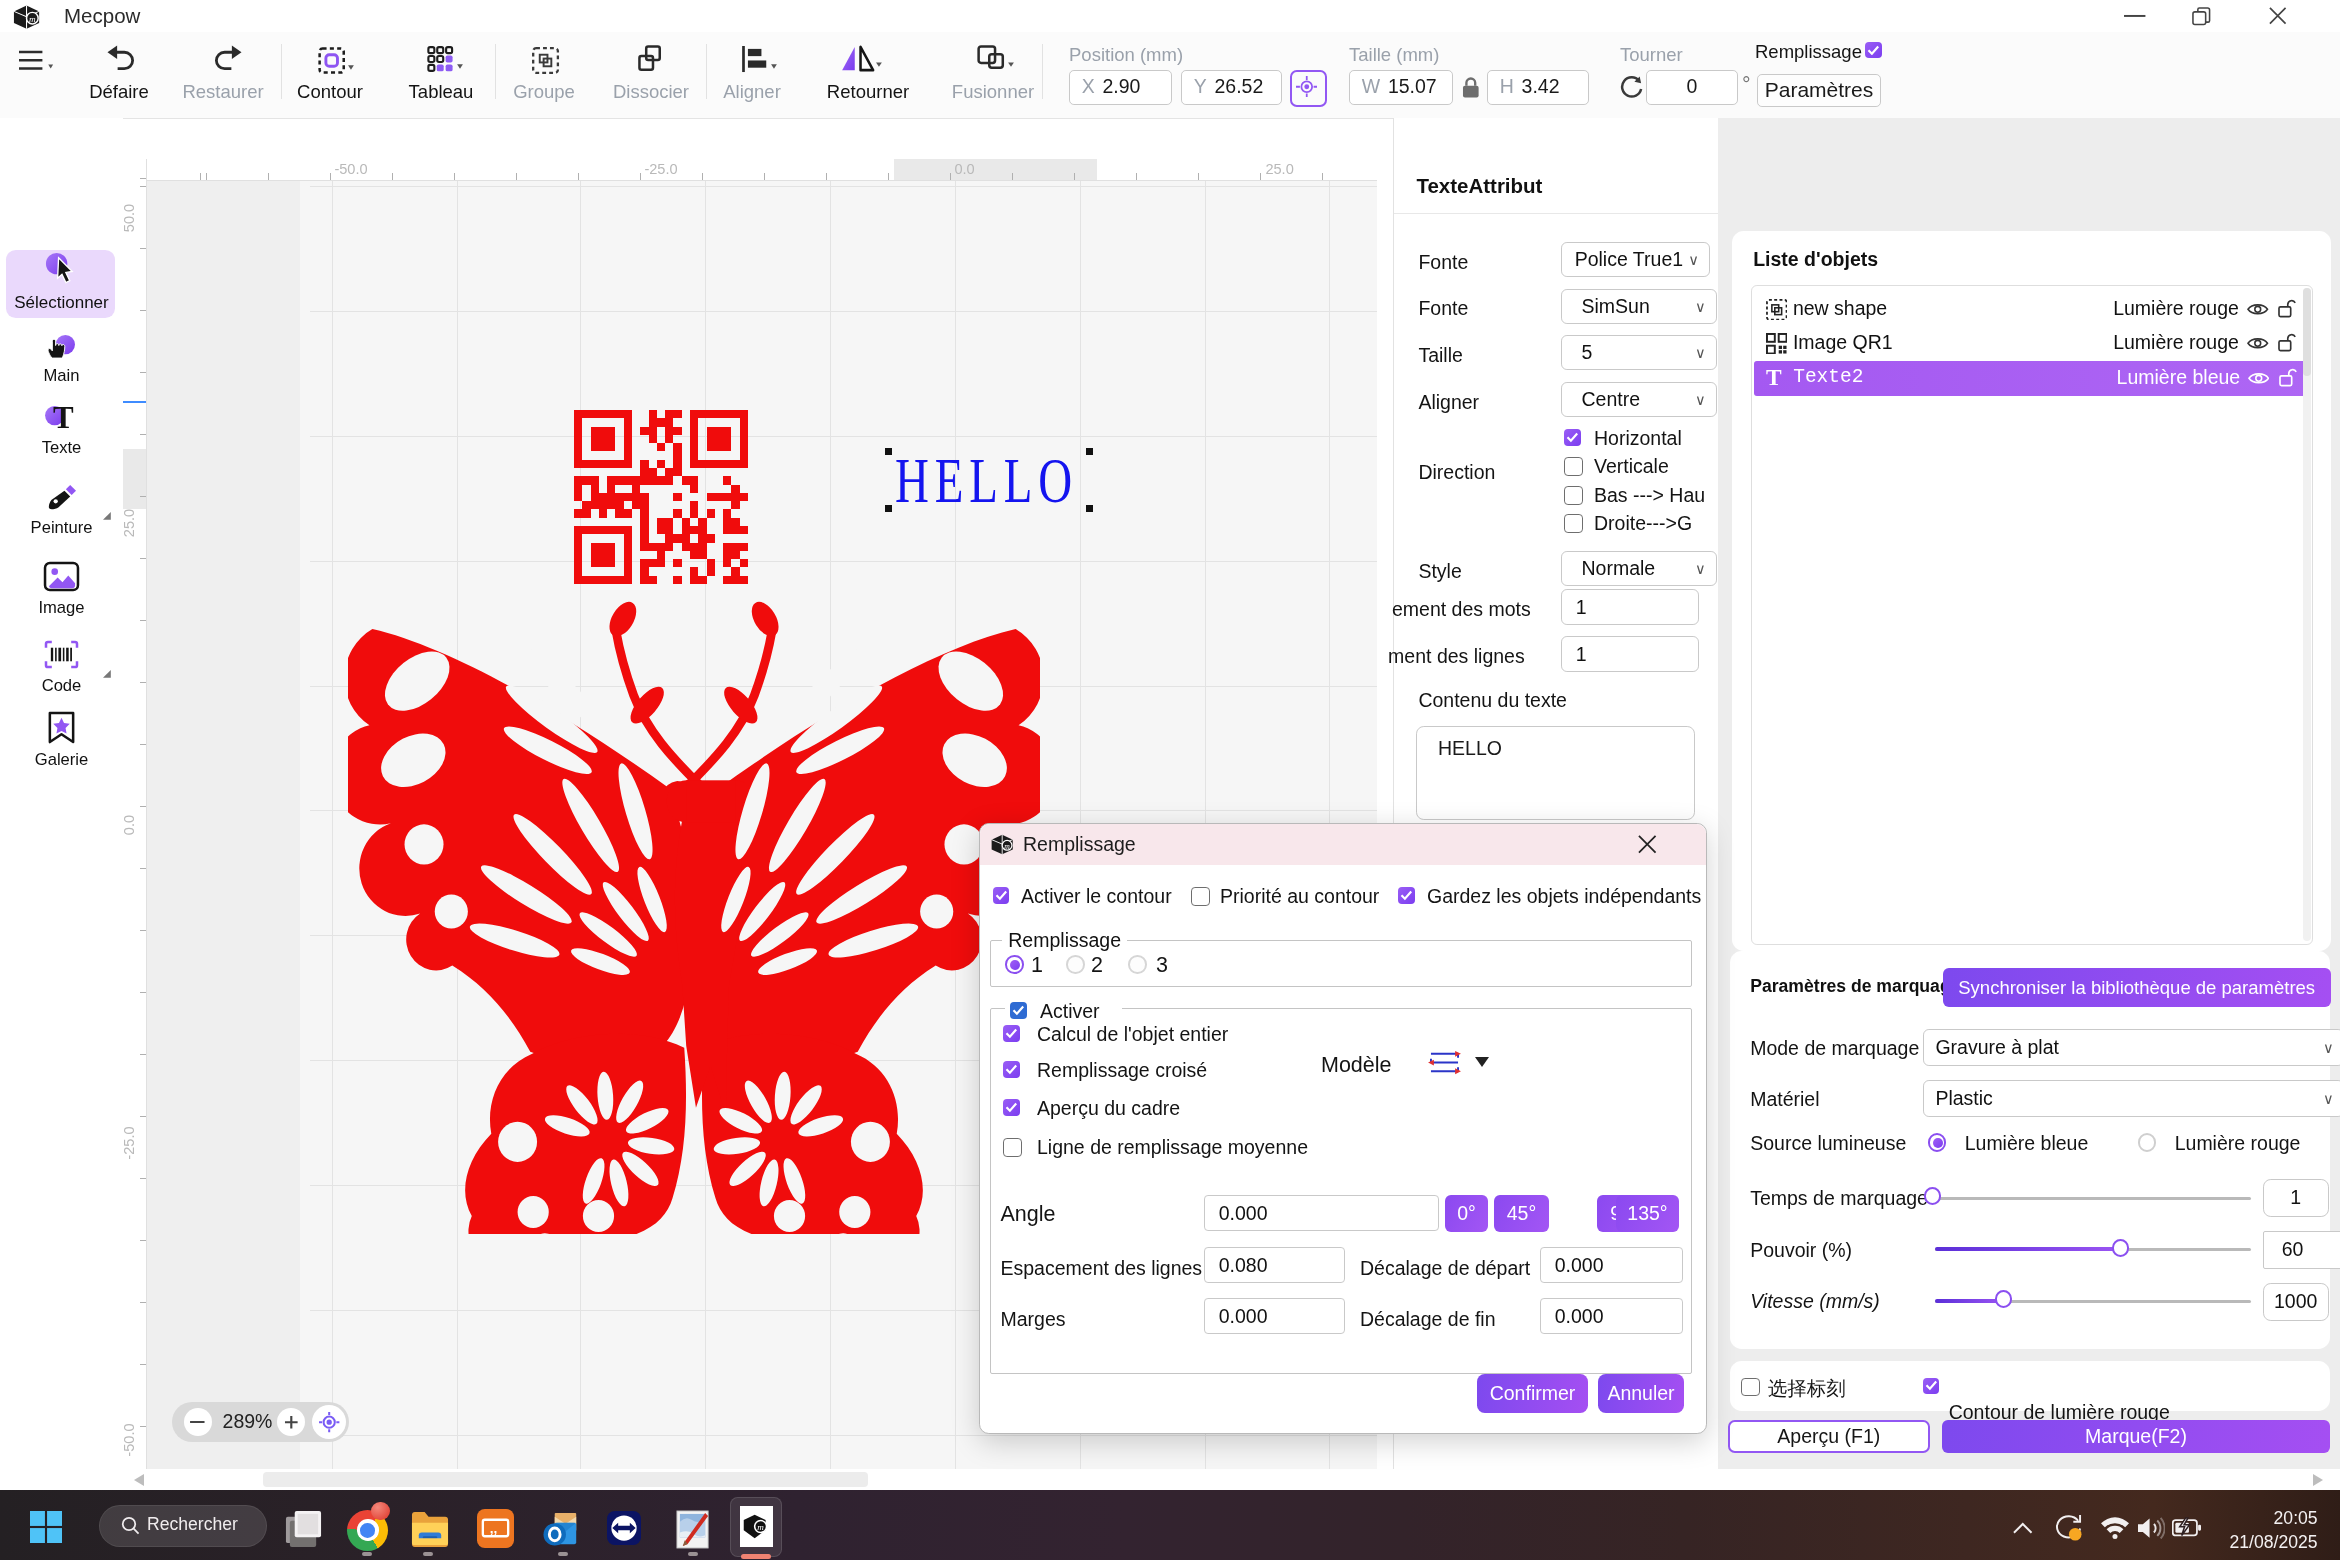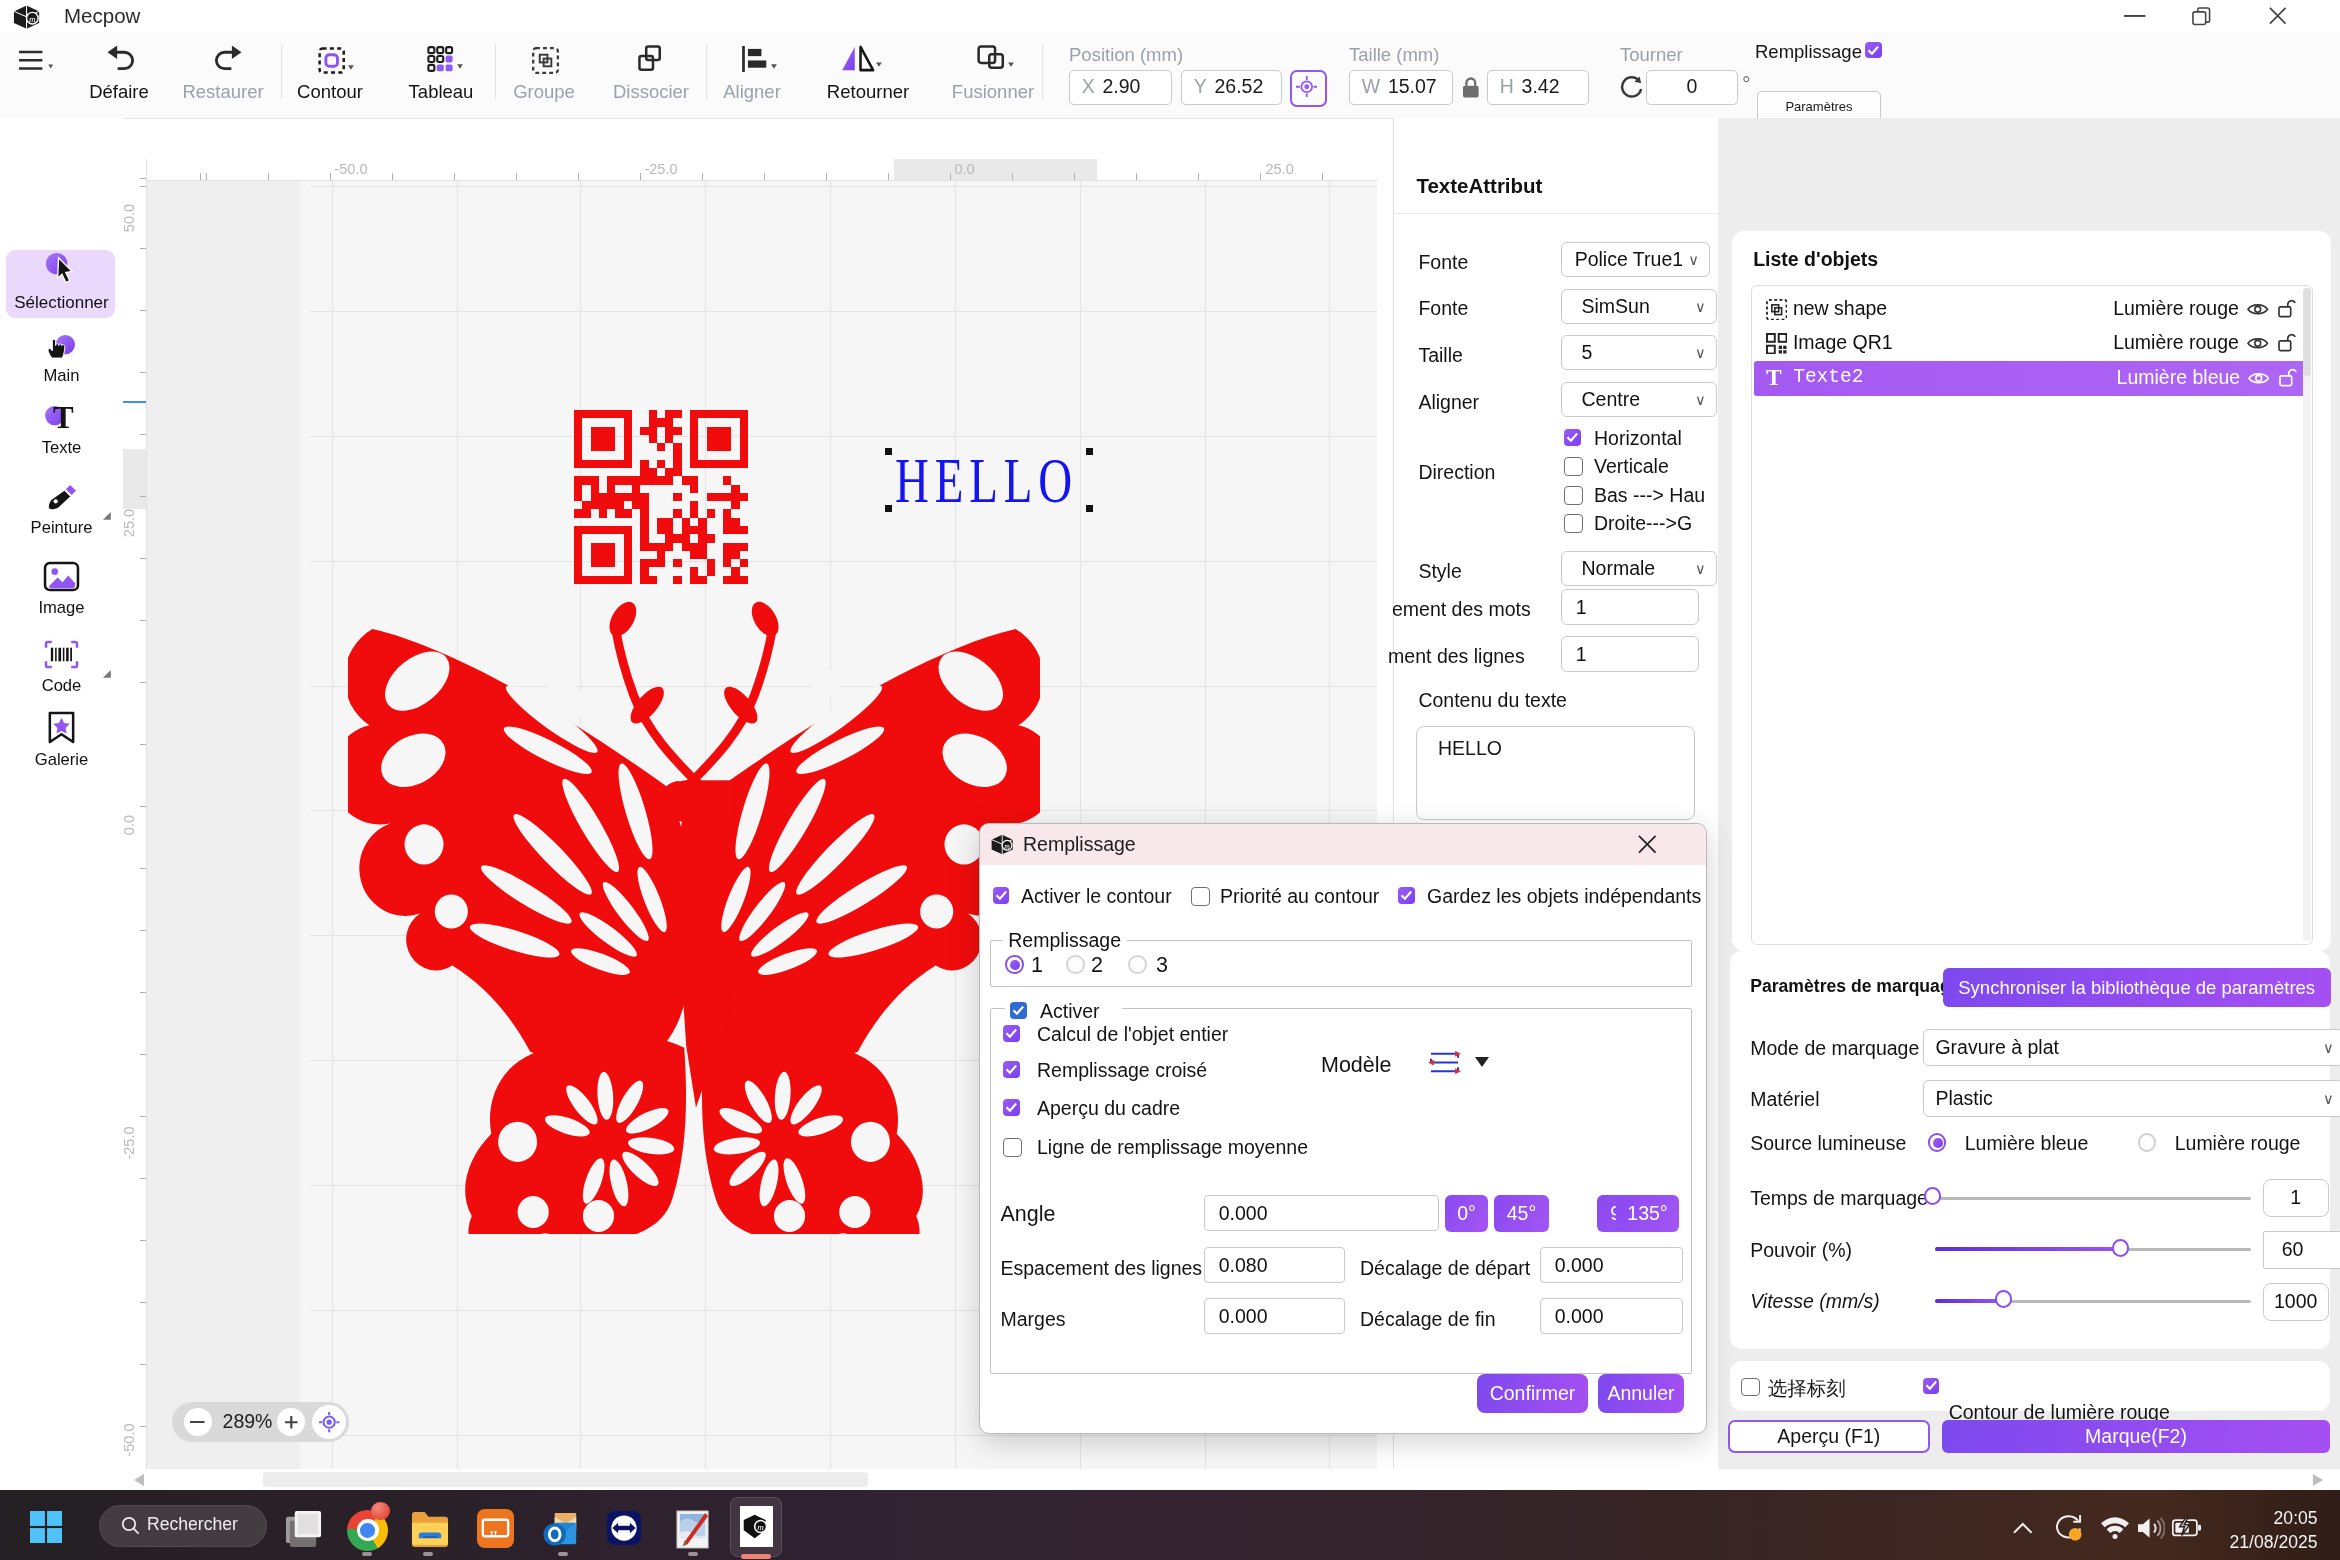--- a/index.html
+++ b/index.html
@@ -213,21 +213,21 @@
         <path d="M16 6 L23 7.5 L21.5 0.5" fill="#3a3a3a"></path>
       </svg>
   <div class="fld" style="left:1646px;top:38px;width:90px;text-align:center;">0</div>
   <div class="abs" style="left:1742px;top:41px;font-size:21.5px;color:#777;">°</div>
   <div class="lbl19" style="left:1755px;top:8.8px;font-size:18.5px;color:#141414;">Remplissage</div>
   <div class="cb cb-on" style="left:1865px;top:9.8px;">
         <svg width="12.7" height="10.7" viewBox="0 0 13 11">
           <path d="M1.5 5.5 L5 9 L11.5 1.5" stroke="#fff" stroke-width="2.2" fill="none"></path>
         </svg>
       </div>
-  <div class="abs" style="left:1757px;top:59px;width:122px;height:31px;border:1px solid #c9c9c9;border-radius:4.9px;background:#fdfdfd;text-align:center;font-size:13px;line-height:30px;">Paramètres</div>
+  <div class="abs" style="left:1757px;top:42px;width:122px;height:31px;border:1px solid #c9c9c9;border-radius:4.9px;background:#fdfdfd;text-align:center;font-size:21px;line-height:30px;">Paramètres</div>
 </div>
 <div id="sidebar" class="abs">
   <div id="selbox" class="abs"></div>
   <div class="sbitem" style="top:134px;"><svg width="39" height="35" viewBox="0 0 40 36">
           <circle cx="15" cy="12" r="11" fill="url(#gsel)"></circle>
           <path d="M17 6 L31 20 L24.5 21 L28.5 29.5 L24.5 31.5 L20.5 23 L16 27 Z" fill="#141414" stroke="#fff" stroke-width="1.4"></path>
           <defs>
             <linearGradient id="gsel" x1="0" y1="0" x2="1" y2="1">
               <stop offset="0" stop-color="#a678f7"></stop>
               <stop offset="1" stop-color="#7c3bee"></stop>

